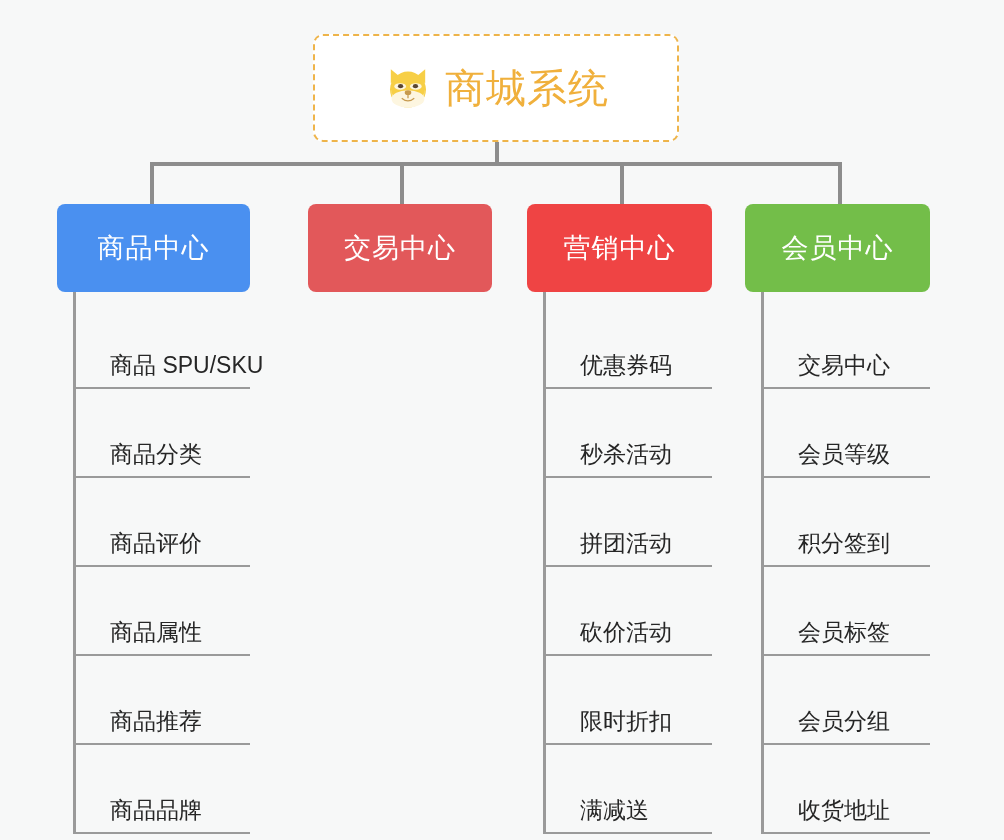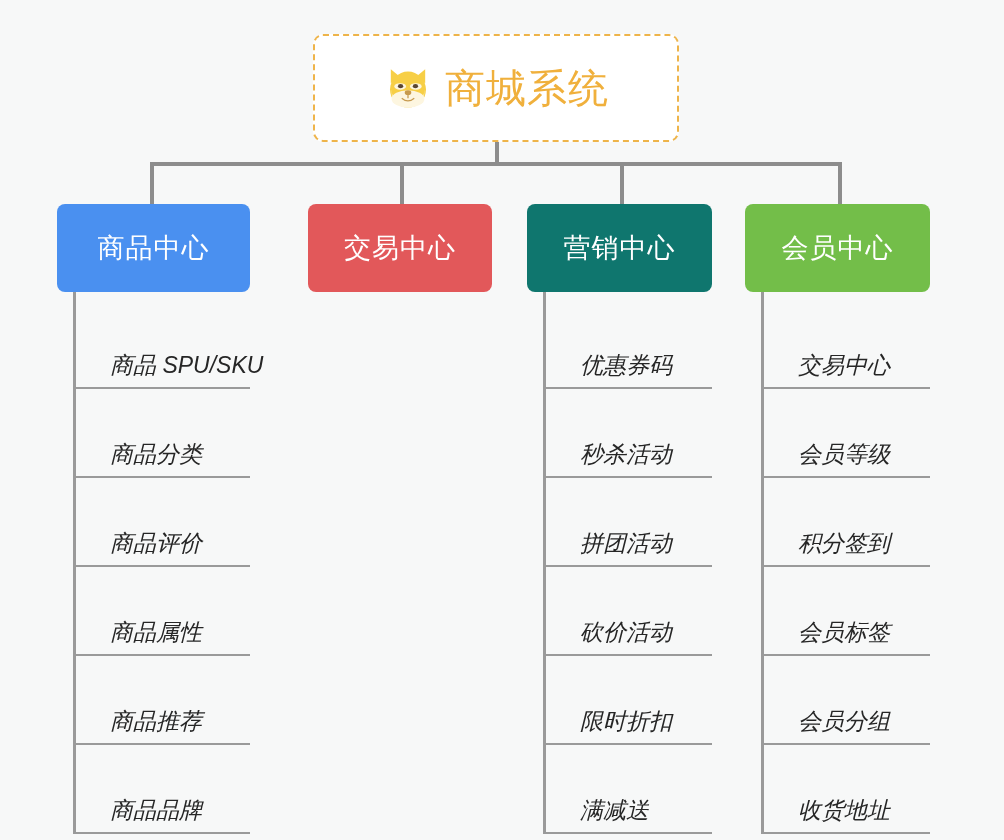--- a/index.html
+++ b/index.html
@@ -69,21 +69,20 @@
     display:flex;
     align-items:flex-end;
     border-bottom:2px solid #9a9a9a;
   }
   .leaf-label{
     color:#262626;
     font-size:23px;
     line-height:1;
     padding:0 0 10px 34px;
     white-space:nowrap;
-    font-style:italic;
   }
   .leaf:first-child{height:97px;}
 </style>
 </head>
 <body>
 
 <div id="mindmap">
 
   <div class="root-node">
     <svg class="dog-logo" viewBox="0 0 64 64">
@@ -138,21 +137,21 @@
     </div>
   </div>
 
   <div class="branch" id="b1" style="left:308px;width:184px">
     <div class="branch-head" style="background:#e2585a">
       <span class="branch-head-label">交易中心</span>
     </div>
   </div>
 
   <div class="branch" id="b2" style="left:527px;width:185px">
-    <div class="branch-head" style="background:#0f766e">
+    <div class="branch-head" style="background:#ef4444">
       <span class="branch-head-label">营销中心</span>
     </div>
     <div class="leaf-list">
       <div class="leaf">
           <span class="leaf-label">优惠券码</span>
         </div>
       <div class="leaf">
           <span class="leaf-label">秒杀活动</span>
         </div>
       <div class="leaf">

